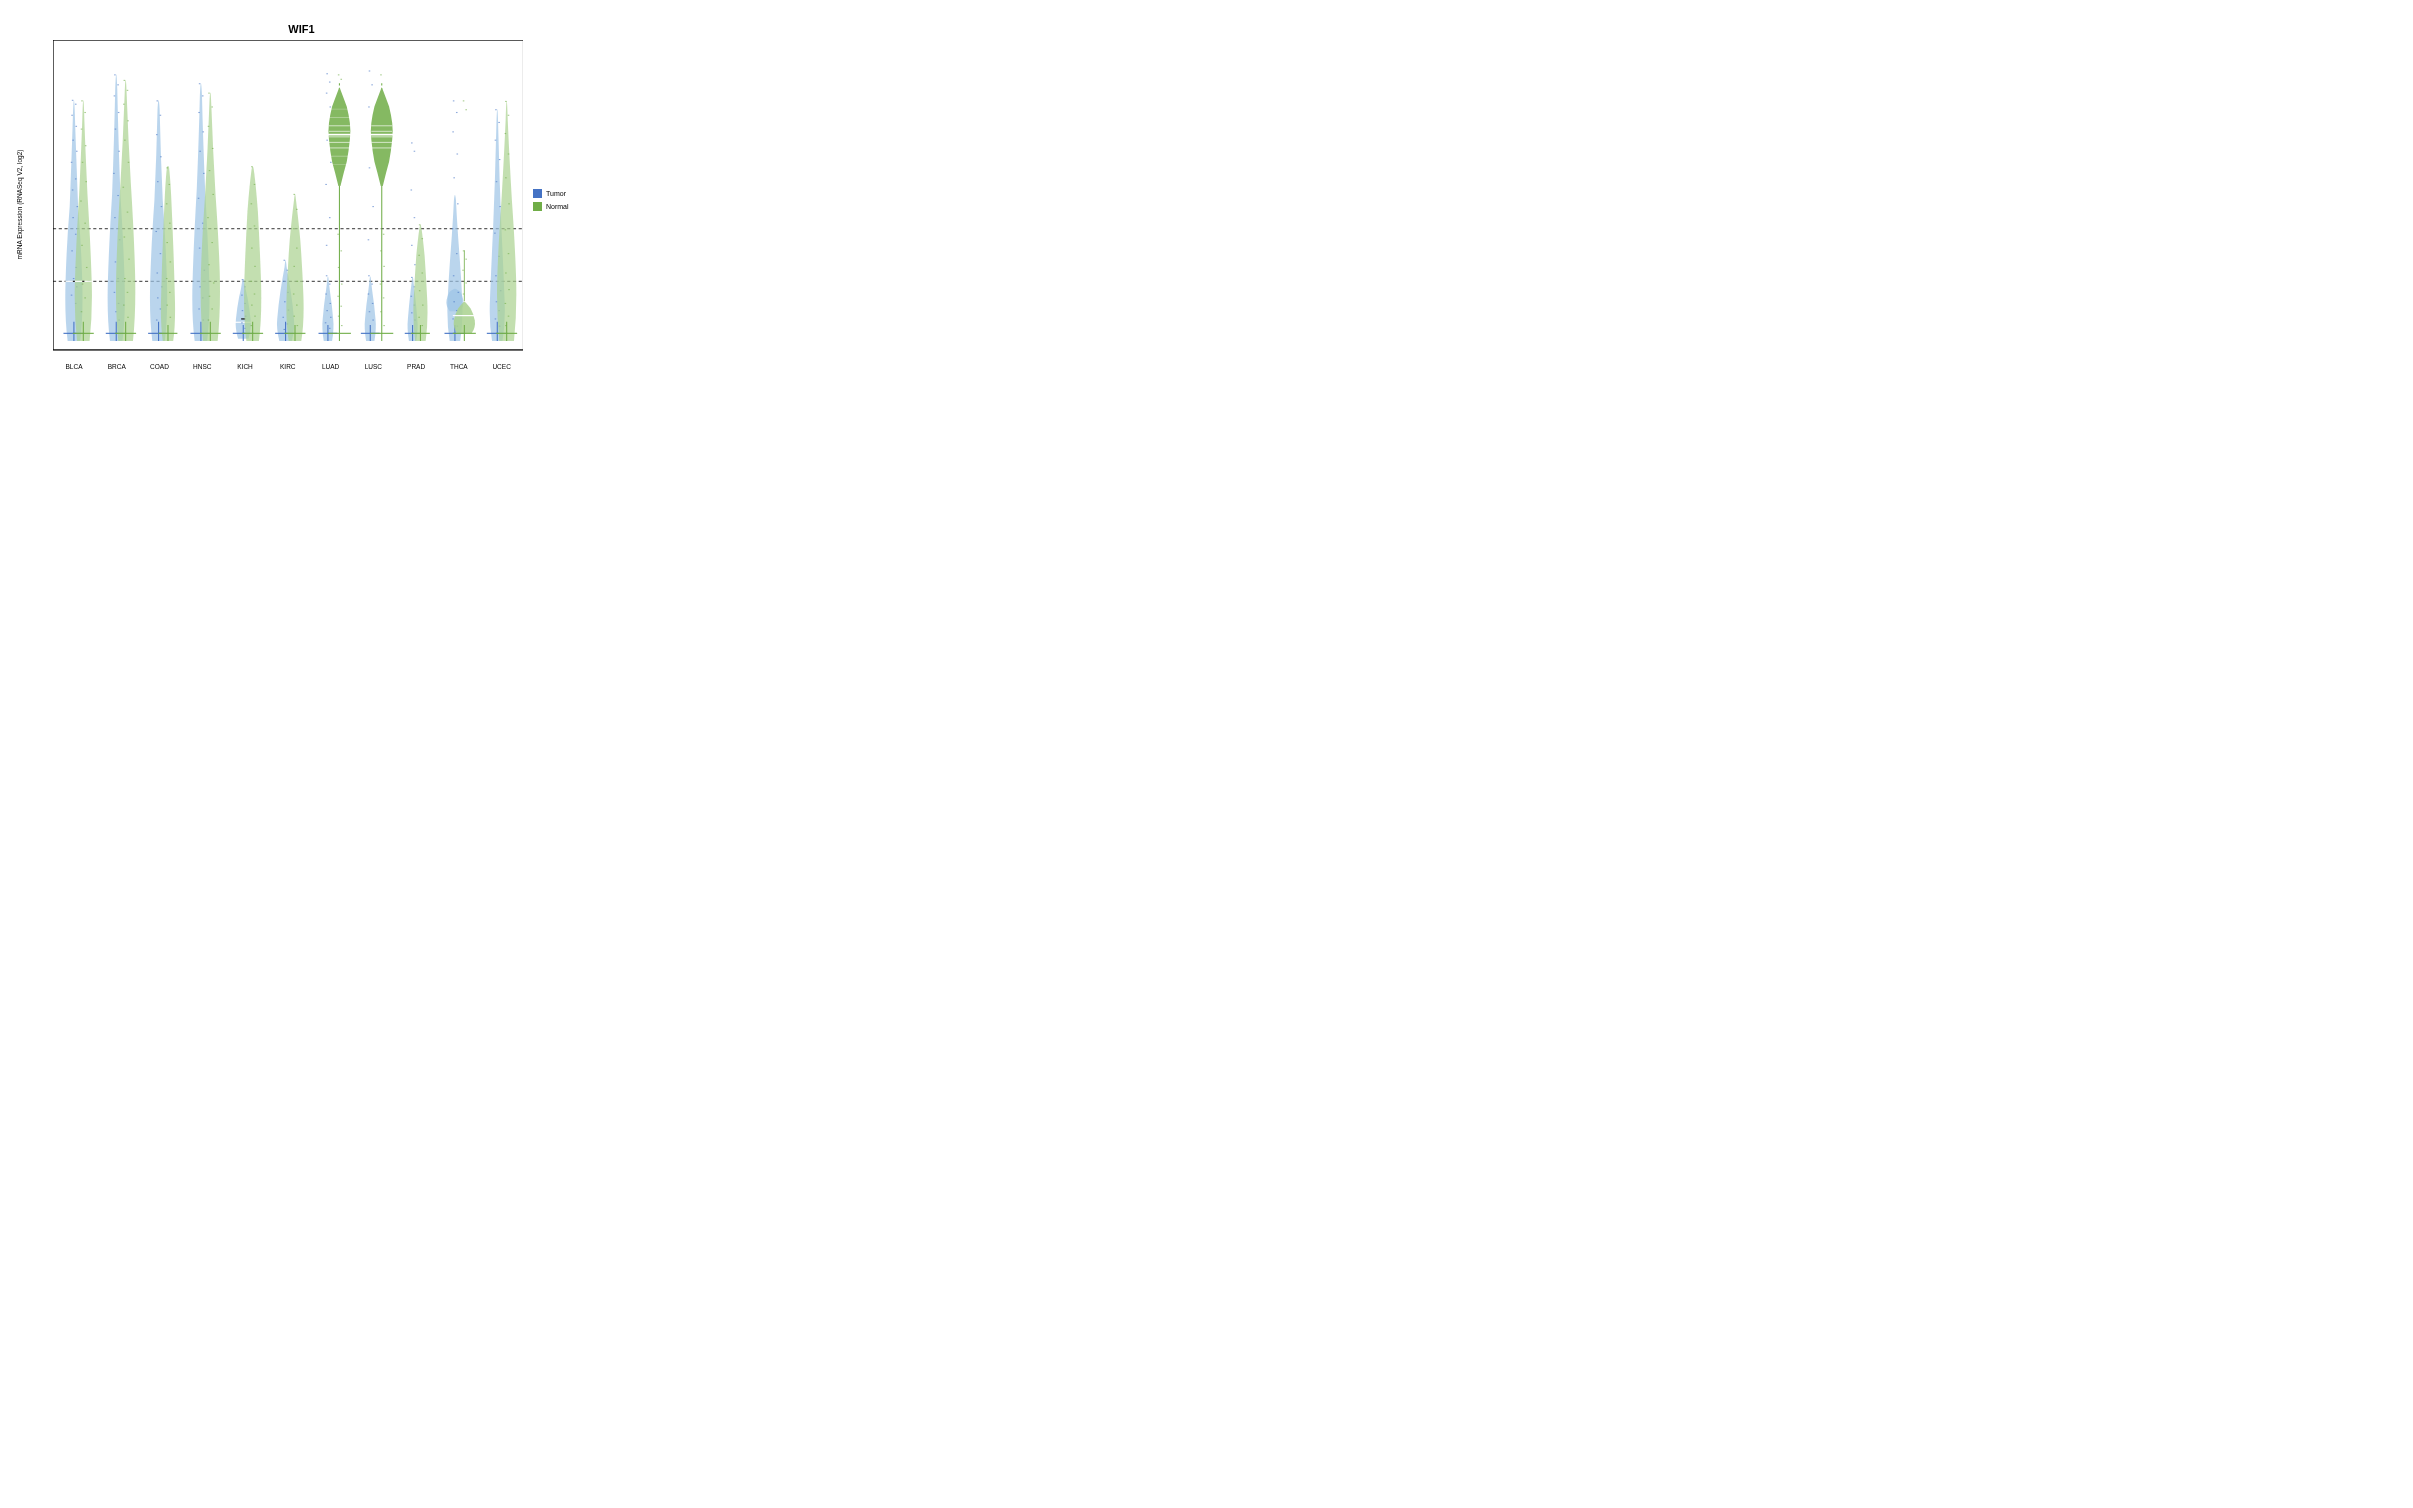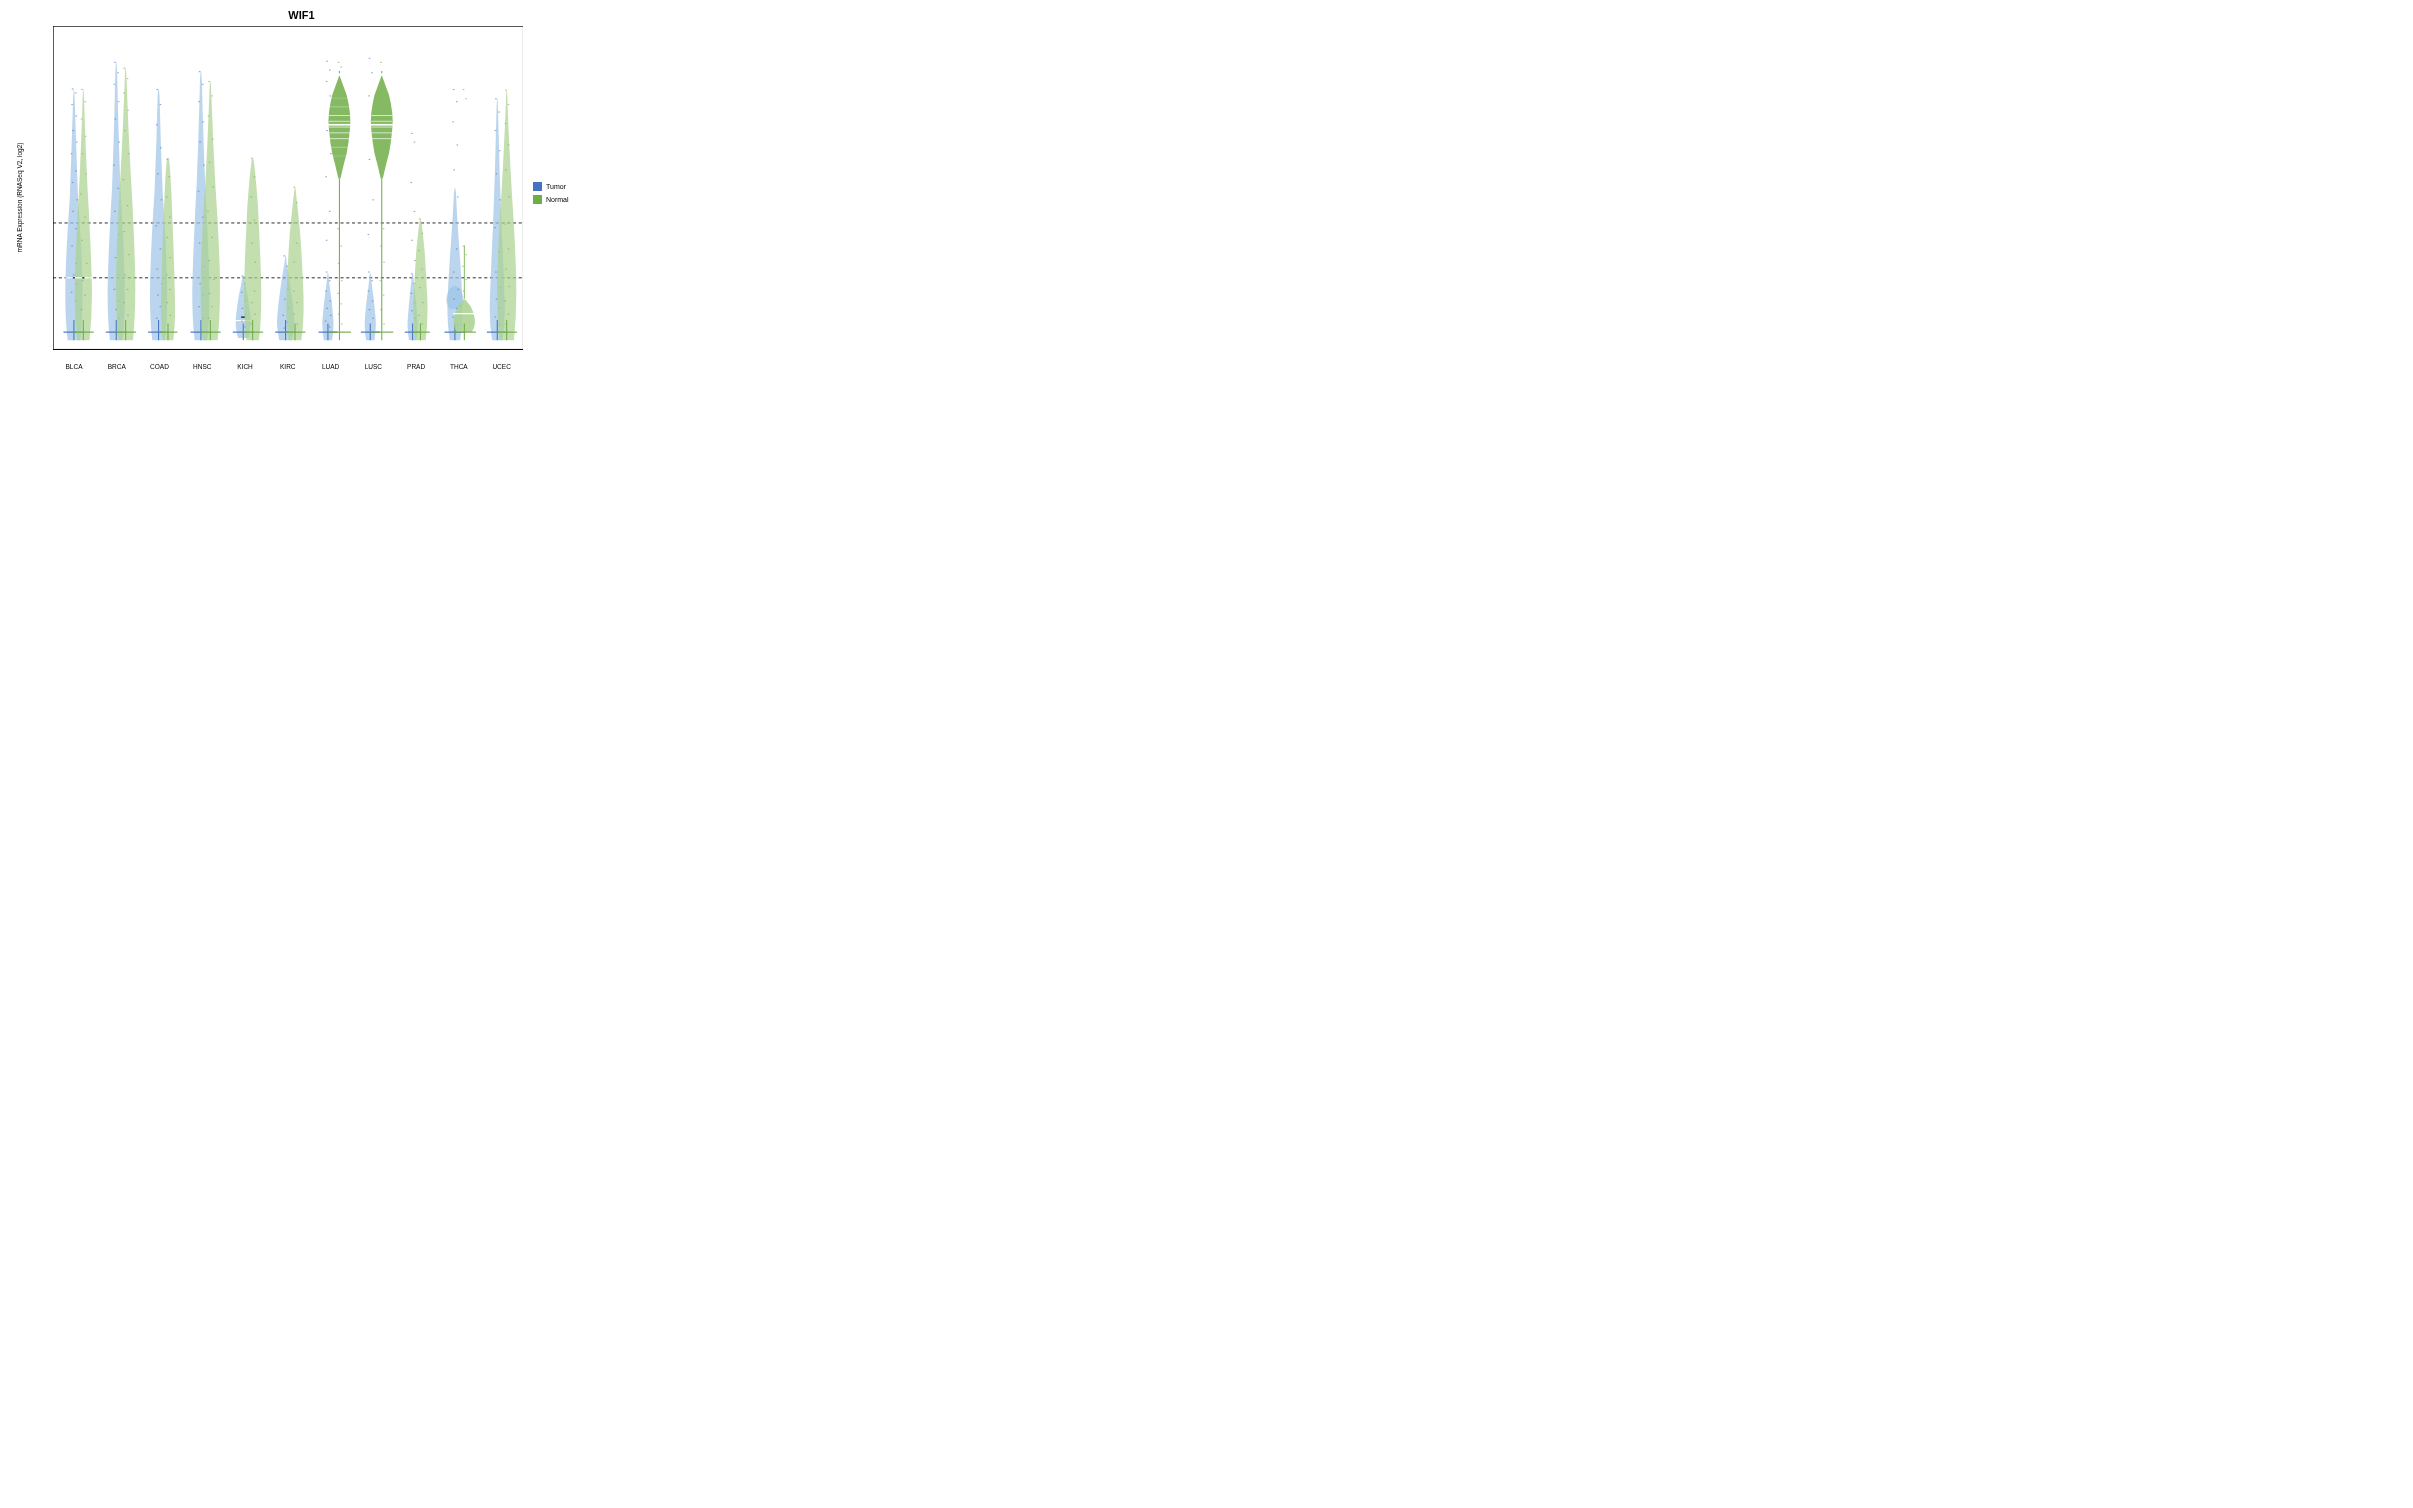--- a/index.html
+++ b/index.html
@@ -17,21 +17,21 @@
       height: 362px;
       position: relative;
       display: flex;
       flex-direction: column;
       align-items: center;
     }
     .chart-title {
       font-size: 11px;
       font-weight: bold;
       margin-bottom: 5px;
-      margin-top: 1px;
+      margin-top: 15px;
     }
     .chart-body {
       display: flex;
       flex-direction: row;
       width: 100%;
       flex: 1;
     }
     .y-axis-label-container {
       display: flex;
       align-items: center;

